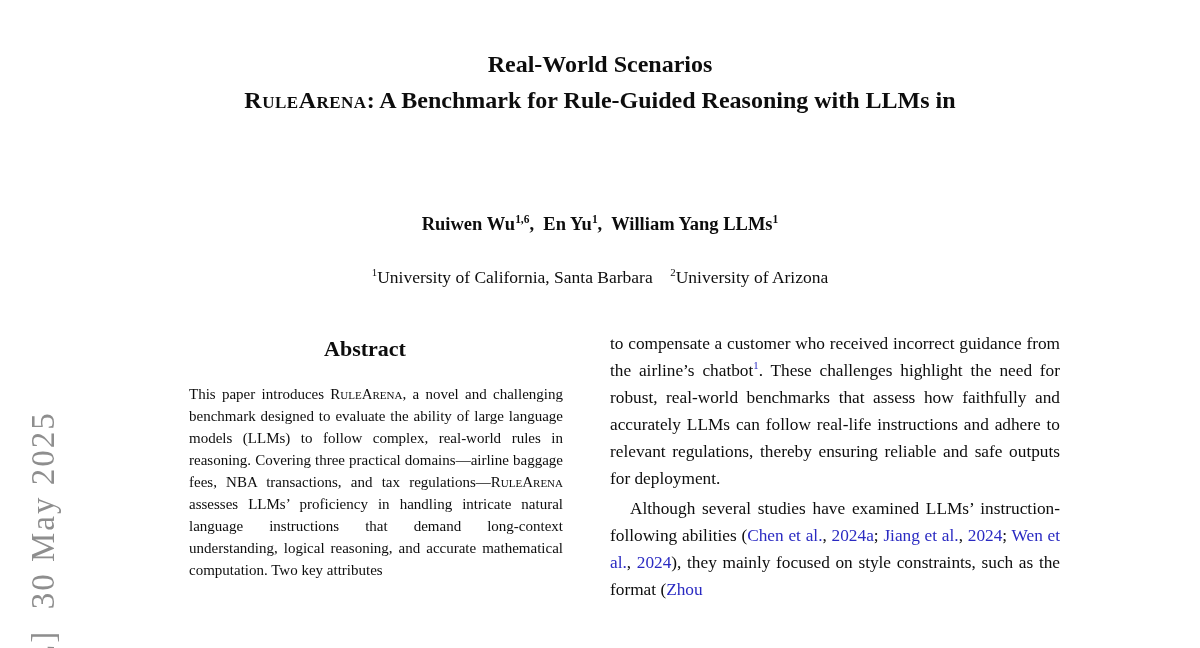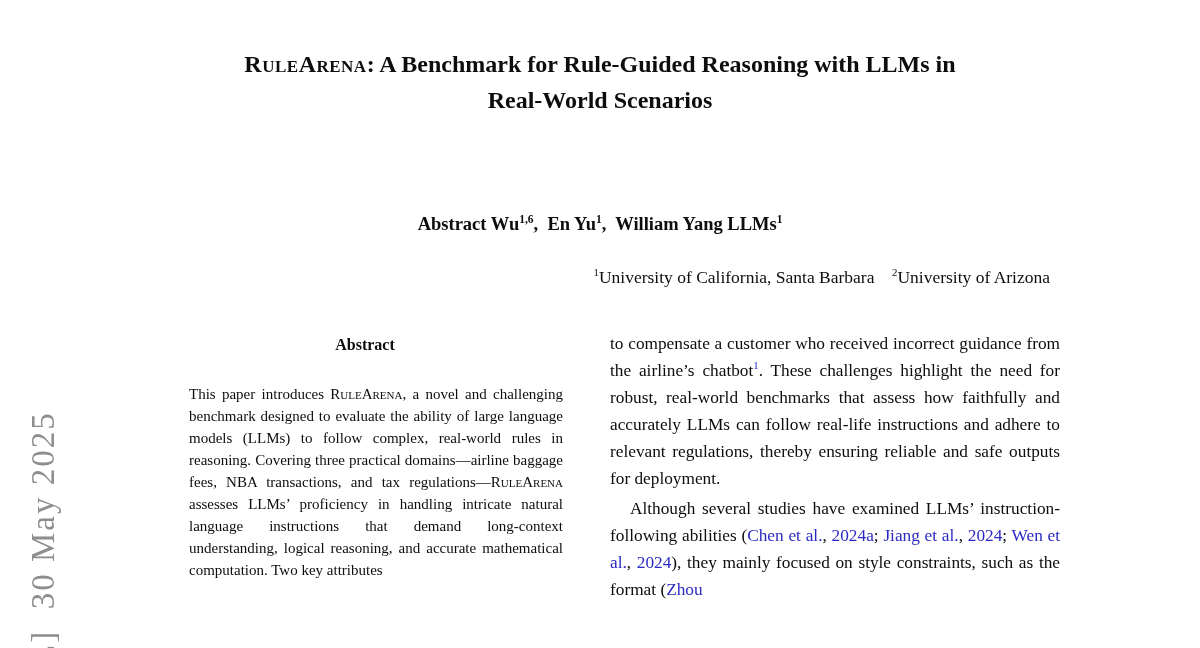--- a/index.html
+++ b/index.html
@@ -37,31 +37,31 @@
     left:150px; top:149px; width:900px;
     text-align:center;
     font-weight:bold;
     font-size:18.5px;
     line-height:30px;
     white-space:pre-wrap;
   }
   .affils {
     position:absolute;
     left:150px; top:210px; width:900px;
-    text-align:right;
+    text-align:center;
     font-size:17.5px;
     line-height:27px;
     white-space:pre-wrap;
   }
   .abs-head {
     position:absolute;
     left:150px; top:336px; width:430px;
     margin:0;
     text-align:center;
-    font-size:16px;
+    font-size:22px;
     font-weight:bold;
   }
   .abs-body {
     position:absolute;
     left:178px; top:372px; width:374px;
     margin:11px;
     font-size:15px;
     line-height:22px;
     text-align:justify;
   }
@@ -79,25 +79,25 @@
   .cite { color:var(--cite); }
   .supcite { vertical-align:super; font-size:0.62em; line-height:0; color:var(--cite); }
 </style>
 </head>
 <body>
 
 <div class="watermark">L]  30 May 2025</div>
 
 <header>
   <h1 class="title">
+    <div><span>Real-World Scenarios</span></div>
     <div><span class="sc">RuleArena</span><span>: A Benchmark for Rule-Guided Reasoning with LLMs in</span></div>
-    <div><span>Real-World Scenarios</span></div>
   </h1>
   <div class="authors">
-    <div><span>Abstract Wu</span><span class="sup">1,6</span><span>,  </span><span>En Yu</span><span class="sup">1</span><span>,  </span><span>William Yang LLMs</span><span class="sup">1</span></div>
+    <div><span>Ruiwen Wu</span><span class="sup">1,6</span><span>,  </span><span>En Yu</span><span class="sup">1</span><span>,  </span><span>William Yang LLMs</span><span class="sup">1</span></div>
   </div>
   <div class="affils">
     <div><span class="sup">1</span><span>University of California, Santa Barbara</span><span>  </span><span class="sup">2</span><span>University of Arizona</span></div>
   </div>
 </header>
 
 <section>
   <h2 class="abs-head">Abstract</h2>
   <p class="abs-body"><span>This paper introduces </span><span class="sc">RuleArena</span><span>, a novel and challenging benchmark designed to evaluate the ability of large language models (LLMs) to follow complex, real-world rules in reasoning. Covering three practical domains—airline baggage fees, NBA transactions, and tax regulations—</span><span class="sc">RuleArena</span><span> assesses LLMs’ proficiency in handling intricate natural language instructions that demand long-context understanding, logical reasoning, and accurate mathematical computation. Two key attributes</span></p>
 </section>

